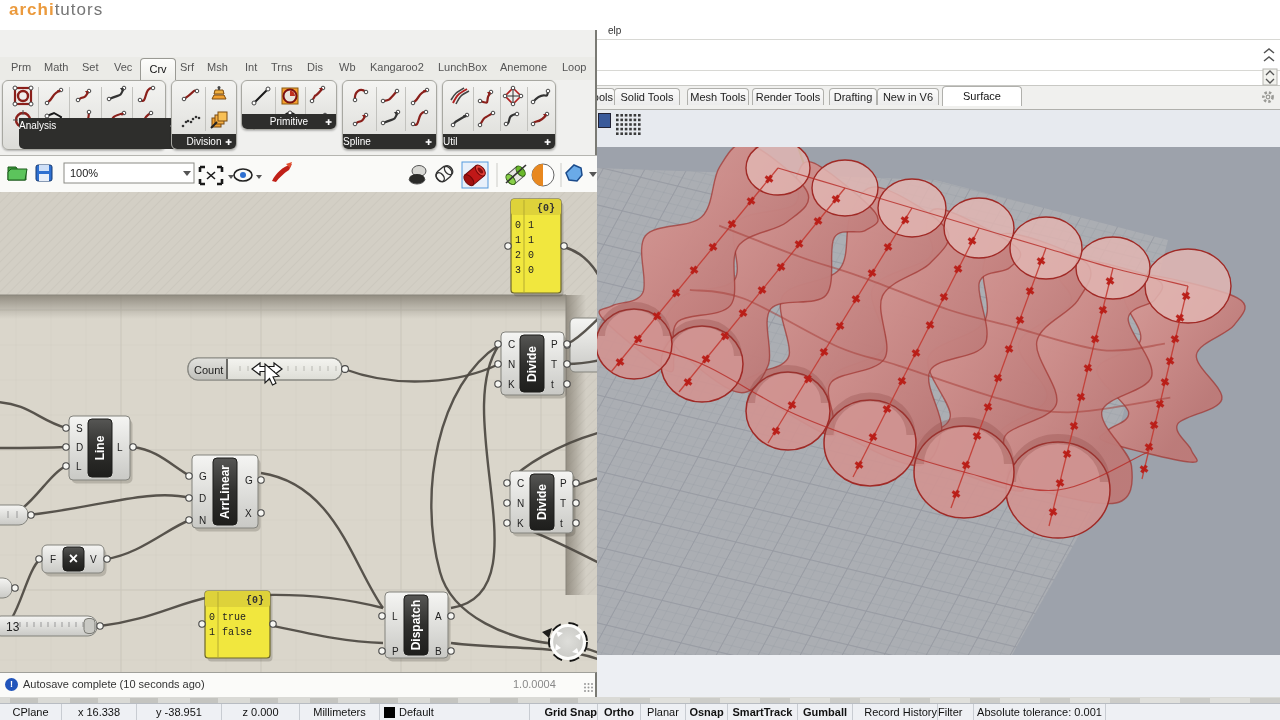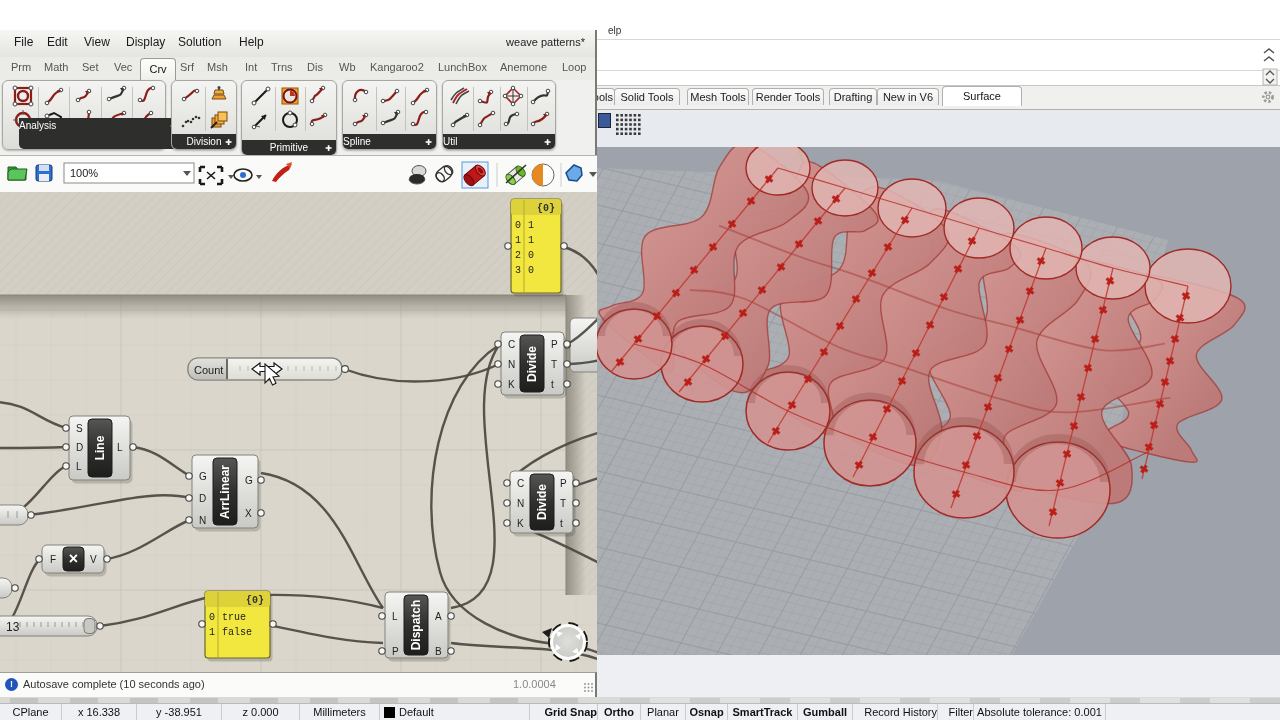--- a/index.html
+++ b/index.html
@@ -584,31 +584,25 @@
           <line x1="0" y1="-4.3" x2="0" y2="4.3"></line>
         </g>
         <g transform="translate(547,322) rotate(35)" stroke="#b91d17" stroke-width="3.2" stroke-opacity="0.95">
           <line x1="-4.3" y1="0" x2="4.3" y2="0"></line>
           <line x1="0" y1="-4.3" x2="0" y2="4.3"></line>
         </g>
 </svg>
   <div style="position:absolute;left:0;top:655px;width:683px;height:65px;background:#edeff3"></div>
 </div>
 
+<div style="position:absolute;left:0;top:0;width:597px;height:30px;background:#fff">
+  <div style="position:absolute;left:9px;top:0px;font-size:17px;font-weight:bold;letter-spacing:1px"><span style="color:#eb9a3d">archi</span><span style="color:#757575;font-weight:normal">tutors</span></div>
+</div>
 
 <div style="position:absolute;left:0;top:30px;width:597px;height:667px;background:#f0f0ee;border-right:2px solid #7a7a74">
-  <div style="position:absolute;left:0;top:0;width:100%;height:27px;background:linear-gradient(#f6f6f4,#e4e4e0);font-size:12px;color:#1a1a1a">
-        <span style="position:absolute;left:14px;top:5px">File</span>
-        <span style="position:absolute;left:47px;top:5px">Edit</span>
-        <span style="position:absolute;left:84px;top:5px">View</span>
-        <span style="position:absolute;left:126px;top:5px">Display</span>
-        <span style="position:absolute;left:178px;top:5px">Solution</span>
-        <span style="position:absolute;left:239px;top:5px">Help</span>
-    <span style="position:absolute;right:10px;top:6px;font-size:11px;color:#222">weave patterns*</span>
-  </div>
   <div style="position:absolute;left:0;top:27px;width:100%;height:23px;background:#ebebe7;font-size:11px">
         <span style="position:absolute;left:11px;top:4px;color:#555">Prm</span>
         <span style="position:absolute;left:44px;top:4px;color:#555">Math</span>
         <span style="position:absolute;left:82px;top:4px;color:#555">Set</span>
         <span style="position:absolute;left:114px;top:4px;color:#555">Vec</span>
         <span style="position:absolute;left:180px;top:4px;color:#555">Srf</span>
         <span style="position:absolute;left:207px;top:4px;color:#555">Msh</span>
         <span style="position:absolute;left:245px;top:4px;color:#555">Int</span>
         <span style="position:absolute;left:271px;top:4px;color:#555">Trns</span>
         <span style="position:absolute;left:307px;top:4px;color:#555">Dis</span>
@@ -713,21 +707,21 @@
             <circle cx="19" cy="9" r="1.3" fill="#333"></circle>
           </svg></div>
         <div style="position:absolute;left:36px;top:28px"><svg width="22" height="22" viewBox="0 0 22 22">
             <rect x="4" y="9" width="9" height="9" fill="#f0a030" stroke="#7a4a10"></rect>
             <rect x="7" y="6" width="9" height="9" fill="#f4b045" stroke="#7a4a10"></rect>
             <rect x="10" y="3" width="9" height="9" fill="#f8c055" stroke="#7a4a10"></rect>
             <path d="M3,19 l6,-6" stroke="#222" stroke-width="2"></path>
           </svg></div>
 <div style="position:absolute;left:0;bottom:0;width:100%;height:15px;background:#2e2e2c;border-radius:0 0 5px 5px;color:#fff;font-size:10px;text-align:center;line-height:15px">Division<span style="position:absolute;right:4px;font-size:8px;top:1px">✚</span></div>
 </div>
-      <div style="position:absolute;left:241px;top:50px;width:96px;height:76px;background:linear-gradient(#f4f4f2,#dcdcd8);border:1px solid #a8a8a2;border-radius:6px;box-shadow:0 1px 2px rgba(0,0,0,0.25)">
+      <div style="position:absolute;left:241px;top:50px;width:96px;height:50px;background:linear-gradient(#f4f4f2,#dcdcd8);border:1px solid #a8a8a2;border-radius:6px;box-shadow:0 1px 2px rgba(0,0,0,0.25)">
 <div style="position:absolute;left:33px;top:6px;width:1px;height:44px;background:#c2c2be"></div>
         <div style="position:absolute;left:63px;top:6px;width:1px;height:44px;background:#c2c2be"></div>
         <div style="position:absolute;left:8px;top:4px"><svg width="22" height="22" viewBox="0 0 22 22">
             <line x1="4" y1="18" x2="18" y2="4" stroke="#1a1a1a" stroke-width="2"></line>
             <circle cx="4" cy="18" r="2" fill="#fff" stroke="#444"></circle>
             <circle cx="18" cy="4" r="2" fill="#fff" stroke="#444"></circle>
           </svg></div>
         <div style="position:absolute;left:37px;top:4px"><svg width="22" height="22" viewBox="0 0 22 22">
             <rect x="3" y="3" width="16" height="16" fill="#f59f2d" stroke="#8a5a12"></rect>
             <circle cx="11" cy="11" r="6.5" fill="#e8e4da" stroke="#7a1010" stroke-width="2"></circle>
@@ -1216,18 +1210,18 @@
       <div style="position:absolute;left:222px;top:0;width:78px;height:16px;border-right:1px solid #c8ccd2;text-align:center;line-height:16px;font-weight:normal;white-space:nowrap;overflow:hidden">z 0.000</div>
       <div style="position:absolute;left:300px;top:0;width:80px;height:16px;border-right:1px solid #c8ccd2;text-align:center;line-height:16px;font-weight:normal;white-space:nowrap;overflow:hidden">Millimeters</div>
       <div style="position:absolute;left:380px;top:0;width:150px;height:16px;border-right:1px solid #c8ccd2;text-align:center;line-height:16px;font-weight:normal;white-space:nowrap;overflow:hidden"></div>
       <div style="position:absolute;left:530px;top:0;width:68px;height:16px;border-right:1px solid #c8ccd2;text-align:right;line-height:16px;font-weight:bold;white-space:nowrap;overflow:hidden">Grid Snap</div>
       <div style="position:absolute;left:598px;top:0;width:43px;height:16px;border-right:1px solid #c8ccd2;text-align:center;line-height:16px;font-weight:bold;white-space:nowrap;overflow:hidden">Ortho</div>
       <div style="position:absolute;left:641px;top:0;width:45px;height:16px;border-right:1px solid #c8ccd2;text-align:center;line-height:16px;font-weight:normal;white-space:nowrap;overflow:hidden">Planar</div>
       <div style="position:absolute;left:686px;top:0;width:42px;height:16px;border-right:1px solid #c8ccd2;text-align:center;line-height:16px;font-weight:bold;white-space:nowrap;overflow:hidden">Osnap</div>
       <div style="position:absolute;left:728px;top:0;width:70px;height:16px;border-right:1px solid #c8ccd2;text-align:center;line-height:16px;font-weight:bold;white-space:nowrap;overflow:hidden">SmartTrack</div>
       <div style="position:absolute;left:798px;top:0;width:55px;height:16px;border-right:1px solid #c8ccd2;text-align:center;line-height:16px;font-weight:bold;white-space:nowrap;overflow:hidden">Gumball</div>
       <div style="position:absolute;left:853px;top:0;width:85px;height:32px;border-right:1px solid #c8ccd2;text-align:right;line-height:16px;font-weight:normal;white-space:nowrap;overflow:hidden">Record History</div>
-      <div style="position:absolute;left:938px;top:0;width:36px;height:16px;border-right:1px solid #c8ccd2;text-align:right;line-height:16px;font-weight:normal;white-space:nowrap;overflow:hidden">Filter</div>
+      <div style="position:absolute;left:938px;top:0;width:36px;height:16px;border-right:1px solid #c8ccd2;text-align:left;line-height:16px;font-weight:normal;white-space:nowrap;overflow:hidden">Filter</div>
       <div style="position:absolute;left:974px;top:0;width:132px;height:16px;border-right:1px solid #c8ccd2;text-align:center;line-height:16px;font-weight:normal;white-space:nowrap;overflow:hidden">Absolute tolerance: 0.001</div>
       <div style="position:absolute;left:384px;top:3px;width:11px;height:11px;background:#000"></div>
       <div style="position:absolute;left:399px;top:0;line-height:17px">Default</div>
     </div>
 
 </div>
 </body></html>

